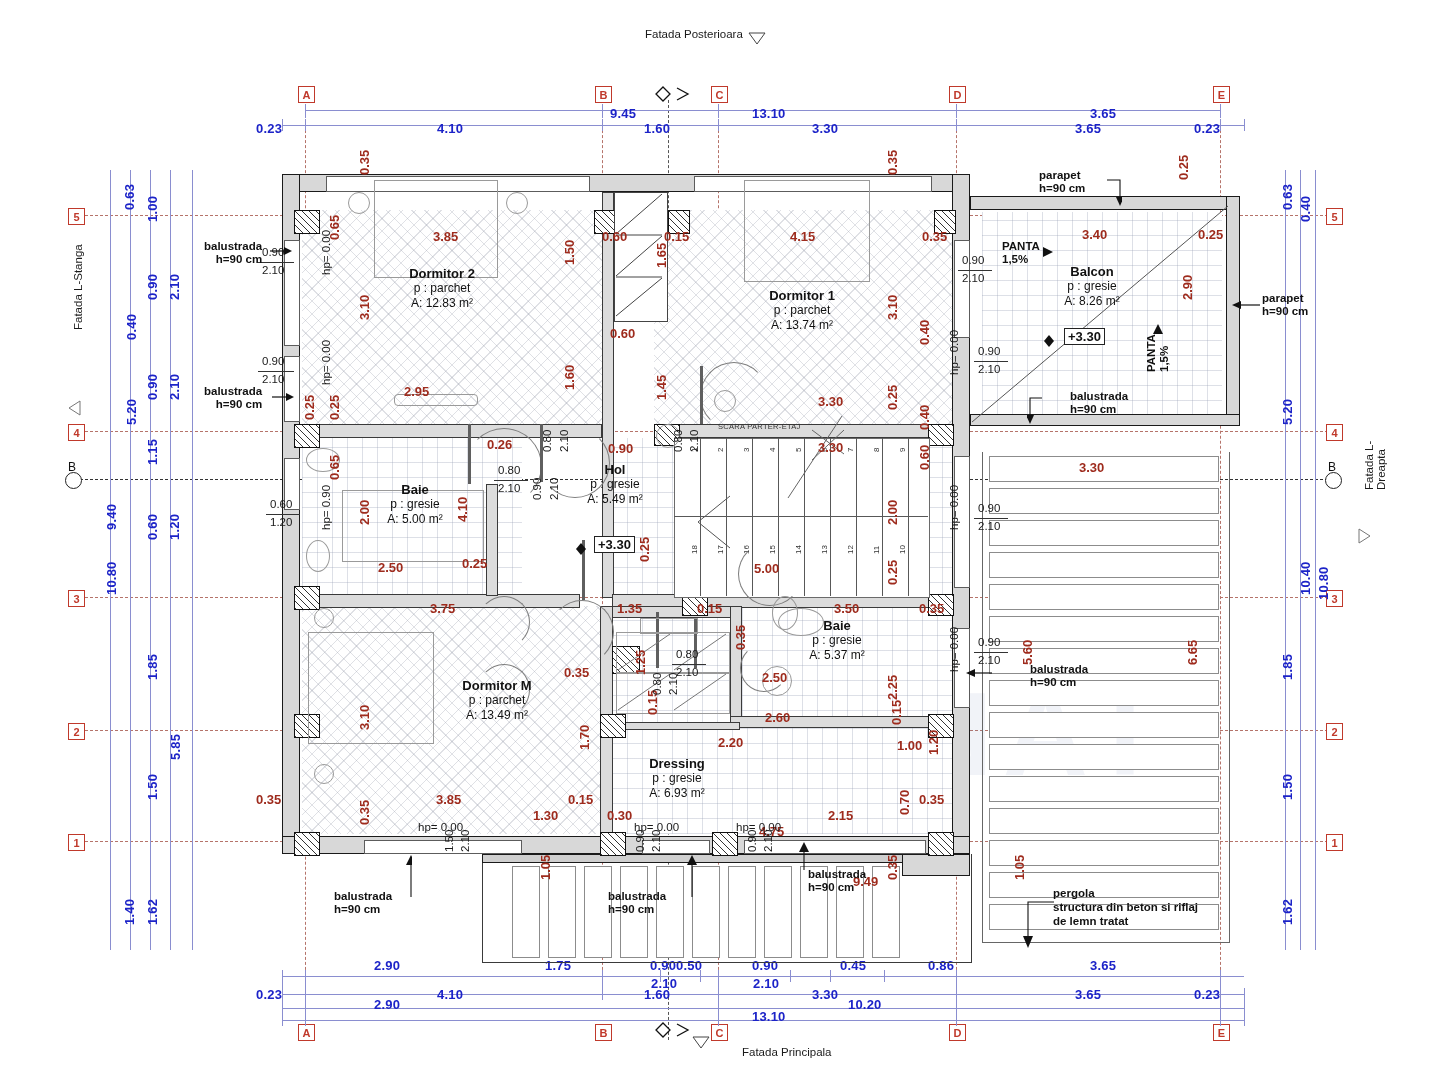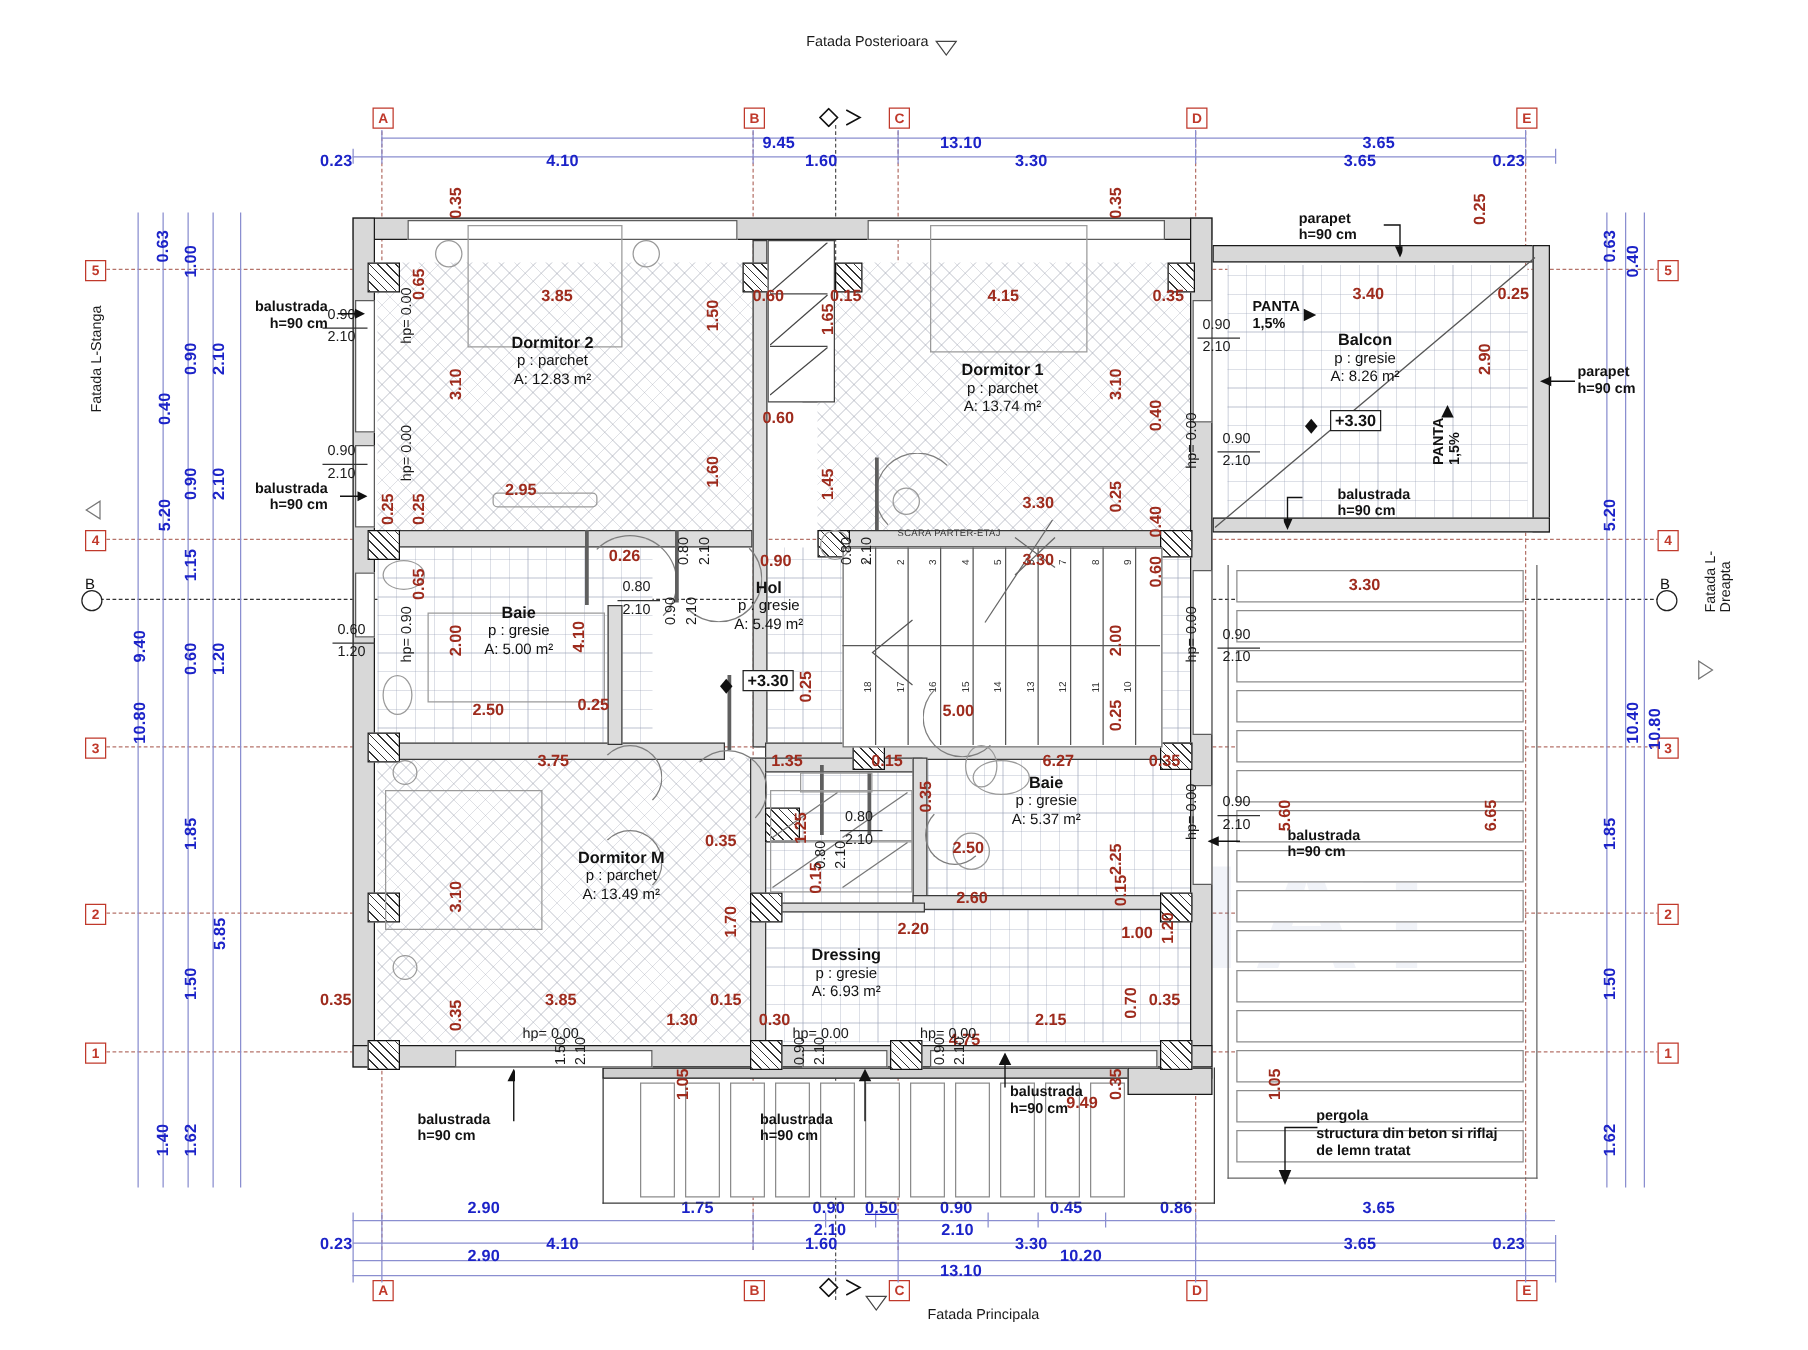--- a/index.html
+++ b/index.html
@@ -177,21 +177,21 @@
   <div class="abs bline v" style="left:830px;top:970px;height:12px;"></div>
   <div class="abs bline v" style="left:884px;top:970px;height:12px;"></div>
   <div class="abs bline v" style="left:956px;top:970px;height:56px;"></div>
   <div class="abs bline v" style="left:1220px;top:970px;height:56px;"></div>
   <div class="abs bline v" style="left:1244px;top:988px;height:38px;"></div>
 
   <div class="abs dimB" style="left:374px;top:958px;">2.90</div>
   <div class="abs dimB" style="left:545px;top:958px;">1.75</div>
   <div class="abs dimB" style="left:650px;top:958px;">0.90</div>
   <div class="abs dimB" style="left:651px;top:976px;">2.10</div>
-  <div class="abs dimB" style="left:692px;top:958px;text-decoration:underline;">0.50</div>
+  <div class="abs dimB" style="left:676px;top:958px;">0.50</div>
   <div class="abs dimB" style="left:752px;top:958px;">0.90</div>
   <div class="abs dimB" style="left:753px;top:976px;">2.10</div>
   <div class="abs dimB" style="left:840px;top:958px;">0.45</div>
   <div class="abs dimB" style="left:928px;top:958px;">0.86</div>
   <div class="abs dimB" style="left:1090px;top:958px;">3.65</div>
 
   <div class="abs dimB" style="left:256px;top:987px;">0.23</div>
   <div class="abs dimB" style="left:437px;top:987px;">4.10</div>
   <div class="abs dimB" style="left:644px;top:987px;">1.60</div>
   <div class="abs dimB" style="left:812px;top:987px;">3.30</div>
@@ -532,21 +532,21 @@
   <div class="abs rot90 dimR" style="left:885px;top:525px;">2.00</div>
   <div class="abs rot90 dimR" style="left:637px;top:562px;">0.25</div>
   <div class="abs rot90 dimR" style="left:885px;top:585px;">0.25</div>
   <div class="abs dimR" style="left:754px;top:561px;">5.00</div>
   <div class="abs dimR" style="left:378px;top:560px;">2.50</div>
   <div class="abs rot90 dimR" style="left:455px;top:522px;">4.10</div>
   <div class="abs dimR" style="left:462px;top:556px;">0.25</div>
   <div class="abs dimR" style="left:430px;top:601px;">3.75</div>
   <div class="abs dimR" style="left:617px;top:601px;">1.35</div>
   <div class="abs dimR" style="left:697px;top:601px;">0.15</div>
-  <div class="abs dimR" style="left:834px;top:601px;">6.27</div>
+  <div class="abs dimR" style="left:834px;top:601px;">3.50</div>
   <div class="abs dimR" style="left:919px;top:601px;">0.35</div>
   <div class="abs dimR" style="left:1079px;top:460px;">3.30</div>
   <div class="abs rot90 dimR" style="left:1020px;top:665px;">5.60</div>
   <div class="abs rot90 dimR" style="left:1185px;top:665px;">6.65</div>
 
   <div class="abs dimR" style="left:564px;top:665px;">0.35</div>
   <div class="abs rot90 dimR" style="left:633px;top:675px;">1.25</div>
   <div class="abs rot90 dimR" style="left:733px;top:650px;">0.35</div>
   <div class="abs dimR" style="left:762px;top:670px;">2.50</div>
   <div class="abs rot90 dimR" style="left:885px;top:700px;">2.25</div>

